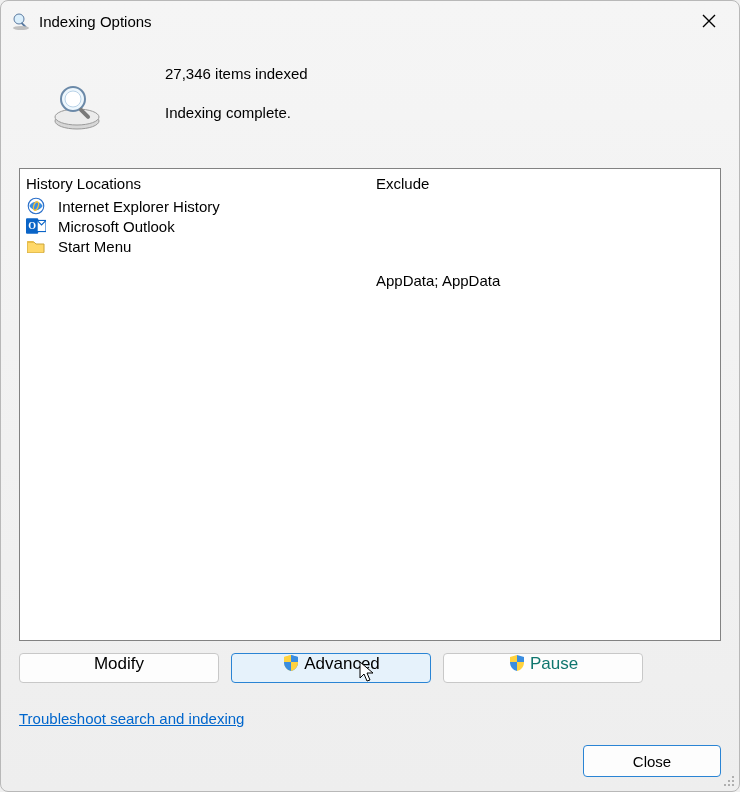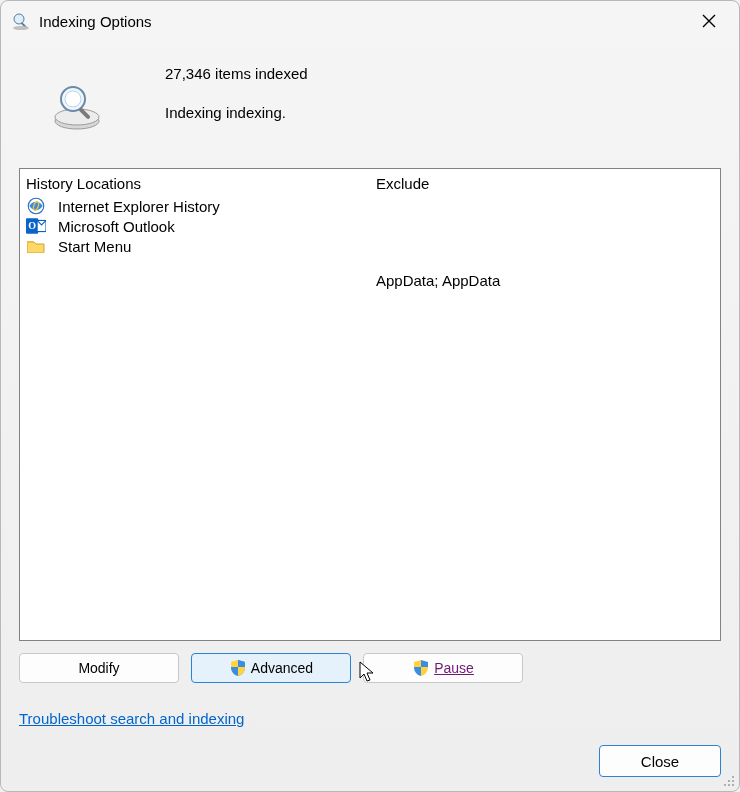--- a/index.html
+++ b/index.html
@@ -54,46 +54,46 @@
   }
   .col.left { flex:1; border-right:none; }
   .col.right { flex:1; }
   .col .hdr { padding:2px 0 4px 0; }
   .row { display:flex; align-items:center; padding:1px 0;gap:8px;}
   .row .ic { width:20px; height:18px; margin-right:4px; display:flex; align-items:center; justify-content:center;}
   .row .txt {}
   .exclude-row { padding:1px 0; height:24px; display:flex; align-items:center;}
   .buttons-row { display:flex; gap:12px; margin-bottom:10px;}
   .btn {
-    width:160px; height:30px;
+    width:200px; height:30px;
     background:#fdfdfd;
     border:1px solid #c8c8c8;
     border-radius:4px;
-    display:flex; align-items:center; justify-content:center;
+    display:flex; justify-content:center;
     gap:4px;
-    font-size:14px;
+    font-size:17px;
     cursor:default;
   }
   .btn.hover {
     background:#e6f2fb;
     border:1px solid #2a84d4;
   }
-  .btn.disabled { color:#701a75;text-decoration:underline; }
+  .btn.disabled { color:#0f766e; }
   .links { margin-bottom:10px; }
   .links a {
     color:#0066cc;
     text-decoration:underline;
     font-size:15px;
     display:inline-block;
     margin-bottom:8px;
     cursor:default;
   }
   .footer { display:flex; justify-content:flex-end; padding:0 18px 14px 18px;}
   .closebtn {
-    width:122px; height:32px;
+    width:138px; height:32px;
     background:#fdfdfd;
     border:1px solid #2a84d4;
     border-radius:4px;
     display:flex; align-items:center; justify-content:center;
     font-size:15px;
   }
   .shield { width:18px; height:18px; }
   .folder-ic { width:18px; height:14px; }
   .cursor {
     position:absolute;
@@ -133,21 +133,21 @@
         <svg width="56" height="56" viewBox="0 0 56 56">
           <ellipse cx="28" cy="42" rx="22" ry="8" fill="#d7d7d7" stroke="#9a9a9a"></ellipse>
           <ellipse cx="28" cy="38" rx="22" ry="8" fill="#ececec" stroke="#9a9a9a"></ellipse>
           <circle cx="24" cy="20" r="12" fill="#eef7fd" stroke="#6b89a8" stroke-width="2"></circle>
           <circle cx="24" cy="20" r="8" fill="#ffffff" stroke="#b9d2e7"></circle>
           <rect x="32" y="28" width="14" height="4" rx="2" transform="rotate(45 32 28)" fill="#7a7a7a"></rect>
         </svg>
       </div>
       <div class="status-text">
         <div class="count">27,346 items indexed</div>
-        <div>Indexing indexing.</div>
+        <div>Indexing complete.</div>
       </div>
     </div>
 
 
     <div class="list">
       <div class="col left">
         <div class="hdr">History Locations</div>
 
         <div class="row">
           <span class="ic">

